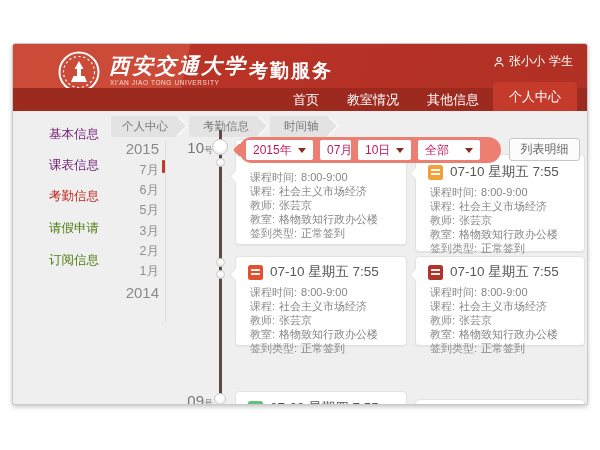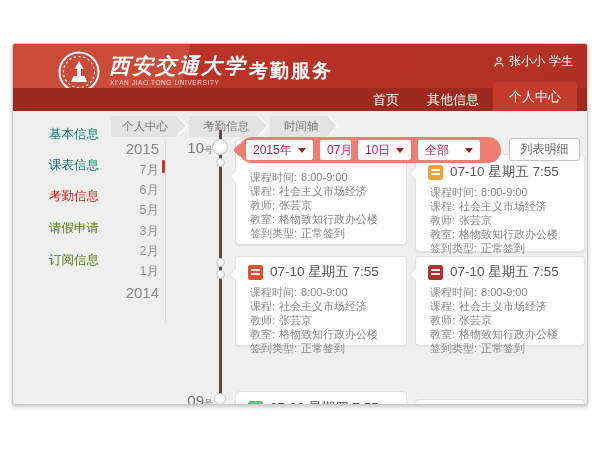--- a/index.html
+++ b/index.html
@@ -21,21 +21,21 @@
             font-family:"DejaVu Serif","Liberation Serif",serif; letter-spacing:2px; white-space:nowrap; }
   .uni-en { left:97px; top:35px; color:#f3d8d2; font-size:6.5px; letter-spacing:0.6px; white-space:nowrap; }
   .app-title { left:236px; top:14px; color:#fff; font-size:19px; font-weight:bold; letter-spacing:2px; white-space:nowrap; }
   .userbox { right:14px; top:9px; color:#fff; font-size:12px; display:flex; align-items:center; gap:4px; cursor:pointer; }
   .nav { right:108px; top:44px; height:23px; display:flex; gap:28px; align-items:center; }
   .nav-item { color:#fff; font-size:13px; line-height:23px; cursor:pointer; white-space:nowrap; }
   .nav-tab-active { right:10px; top:38px; height:29px; min-width:84px; padding:0 15px; background:#c43b2c;
                     border-radius:4px 4px 0 0; color:#fff; font-size:13px; line-height:29px; text-align:center; cursor:pointer; }
 
   
-  .side-item { left:36px; width:70px; font-size:12.5px; color:#0f766e; cursor:pointer; white-space:nowrap; }
+  .side-item { left:36px; width:70px; font-size:12.5px; color:#701a75; cursor:pointer; white-space:nowrap; }
   .side-item.active { color:#c0261b; }
   .side-item.dim { color:#4d7c0f; }
 
   
   .crumbs { left:98px; top:72px; display:flex; }
   .crumb { position:relative; height:21px; line-height:21px; background:#e3e3e3; color:#787878;
            font-size:11.5px; padding:0 8px 0 14px; margin-right:13px; cursor:pointer; white-space:nowrap; }
   .crumb:first-child { border-radius:3px 0 0 3px; padding-left:11px; }
   .crumb::after { content:""; position:absolute; left:100%; top:0; border-left:10px solid #e3e3e3;
                   border-top:10.5px solid transparent; border-bottom:10.5px solid transparent; z-index:2; }
@@ -108,20 +108,21 @@
             <path d="M4 21 c0-4.5 4-6.5 8-6.5 s8 2 8 6.5" fill="none" stroke="#fff" stroke-width="2.4"></path>
           </svg>
         </span>
         <span>张小小</span>
         <span>学生</span>
       </div>
 
       <div class="abs navstrip"></div>
       <div class="abs nav">
         <span class="nav-item">首页</span>
+        <span class="nav-item">教室情况</span>
         <span class="nav-item">其他信息</span>
       </div>
       <div class="abs nav-tab-active">个人中心</div>
     </div>
 
     <div class="abs side-item" style="top:82px">基本信息</div>
     <div class="abs side-item" style="top:113px">课表信息</div>
     <div class="abs side-item active" style="top:144px">考勤信息</div>
     <div class="abs side-item dim" style="top:176px">请假申请</div>
     <div class="abs side-item dim" style="top:208px">订阅信息</div>

